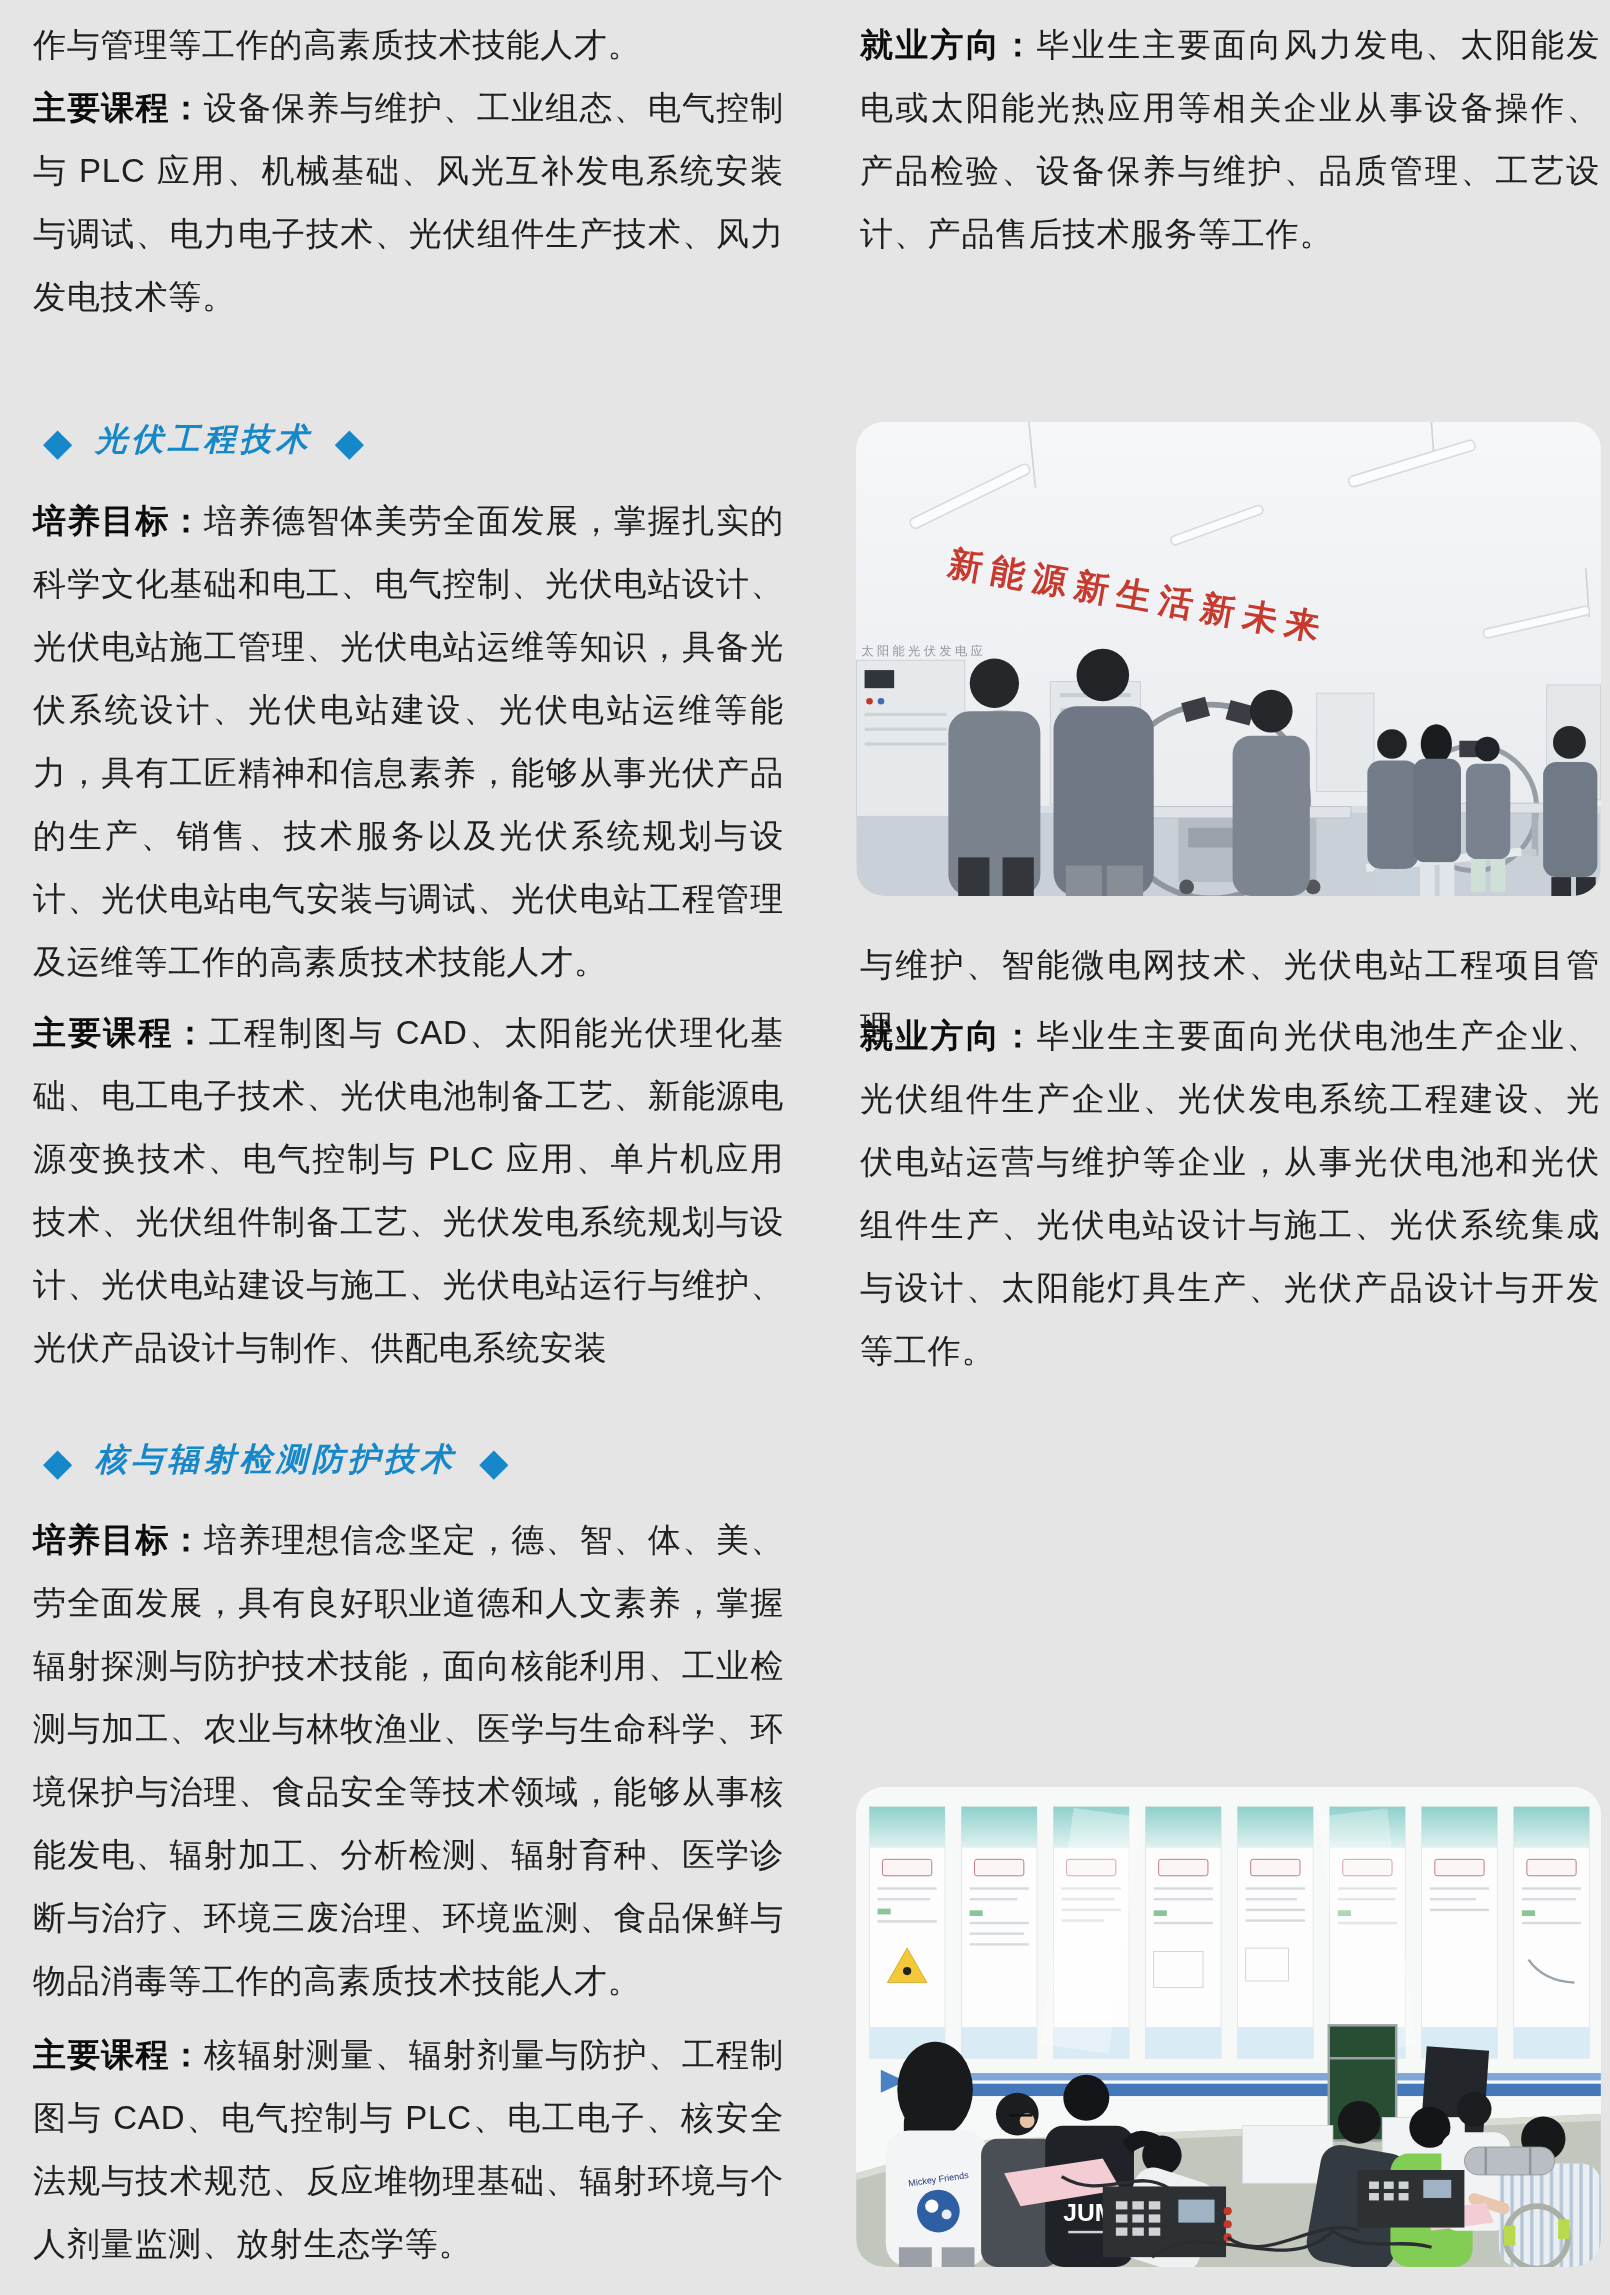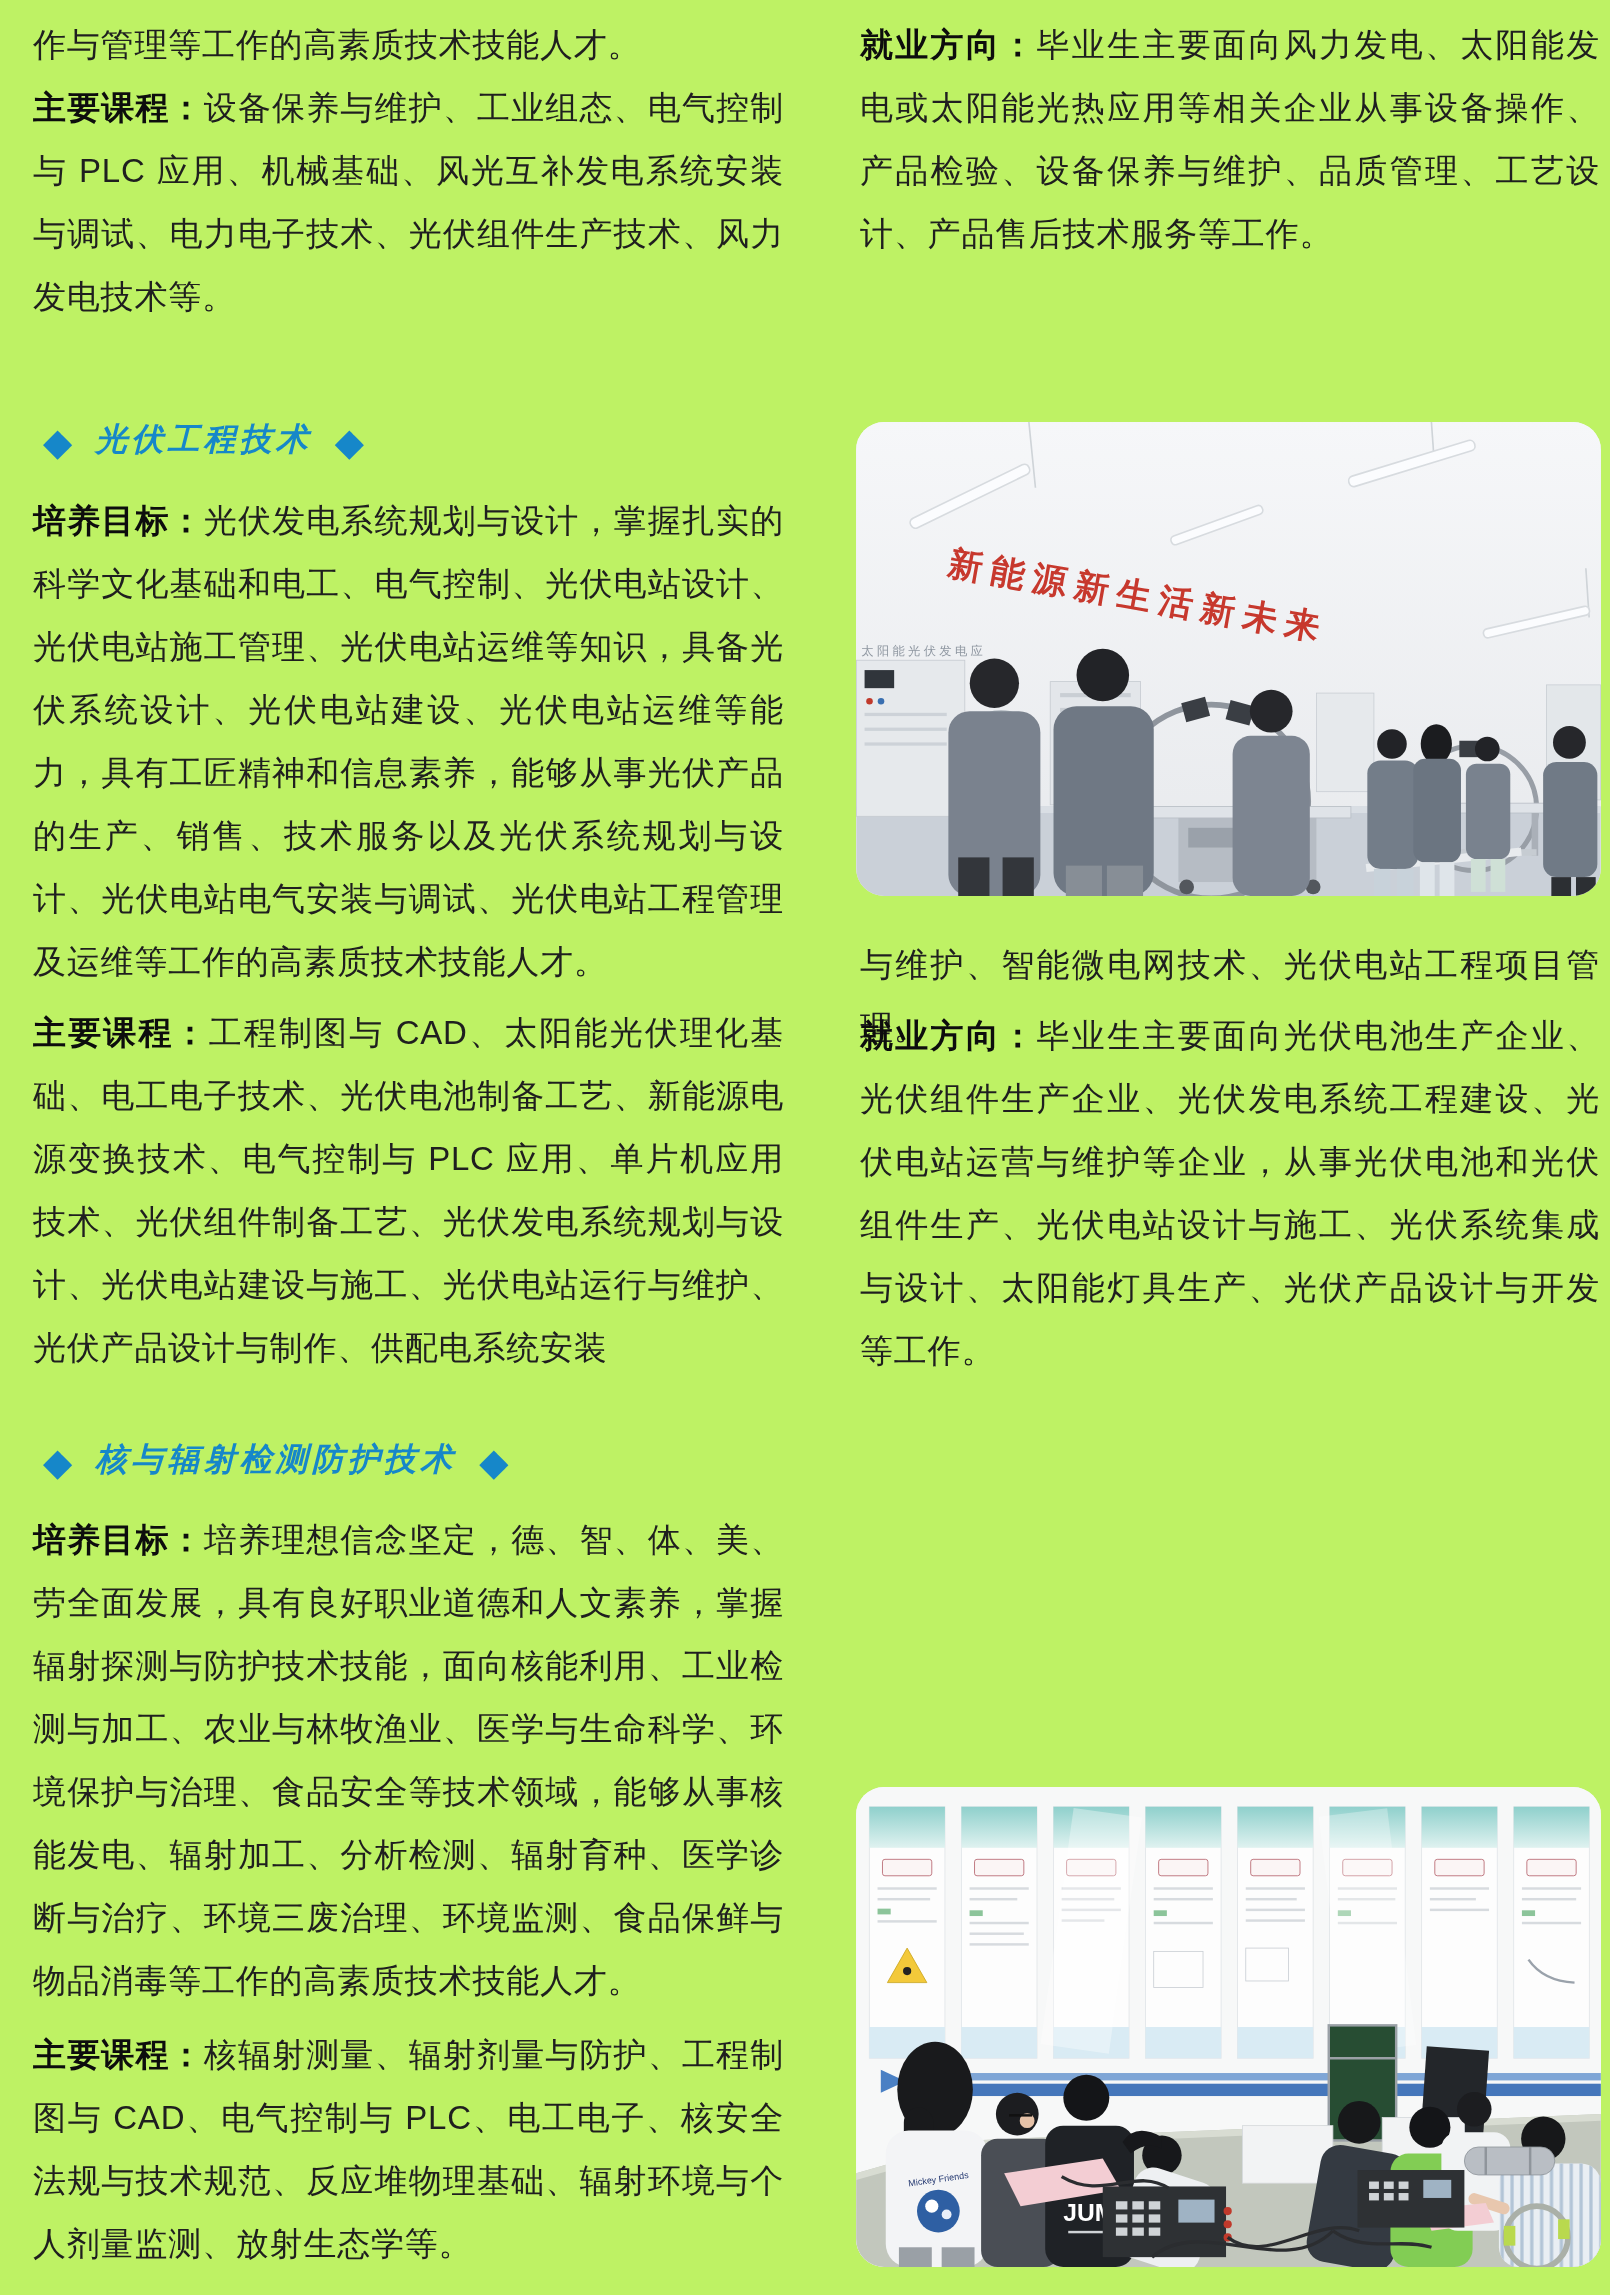--- a/index.html
+++ b/index.html
@@ -1,17 +1,17 @@
 <!DOCTYPE html>
 <html style="font-size:13px"><head>
 <meta charset="utf-8">
 <style>
   html,body{margin:0;padding:0;background:#ffffff;}
   .page{
-    position:relative;width:1611px;height:2295px;background:#bef264;
+    position:relative;width:1611px;height:2295px;background:#e5e5e5;
     font-family:"Liberation Sans","DejaVu Sans",sans-serif;overflow:hidden;
   }
   .para{
     position:absolute;font-size:33px;line-height:63px;letter-spacing:0.8px;
     color:#1f1f1f;text-align:justify;margin:0;
   }
   .para p{margin:0;}
   .para b{color:#0d0d0d;font-weight:700;}
   .heading{
     position:absolute;display:flex;align-items:center;gap:23px;
@@ -38,21 +38,21 @@
     <p><b>就业方向：</b><span>毕业生主要面向风力发电、太阳能发电或太阳能光热应用等相关企业从事设备操作、产品检验、设备保养与维护、品质管理、工艺设计、产品售后技术服务等工作。</span></p>
   </div>
 
   <div class="heading" style="left:43px;top:418px;">
     <span class="diamond">◆</span>
     <span class="hd-text">光伏工程技术</span>
     <span class="diamond">◆</span>
   </div>
 
   <div class="para" style="left:33px;top:489px;width:751px;">
-    <p><b>培养目标：</b><span>光伏发电系统规划与设计，掌握扎实的科学文化基础和电工、电气控制、光伏电站设计、光伏电站施工管理、光伏电站运维等知识，具备光伏系统设计、光伏电站建设、光伏电站运维等能力，具有工匠精神和信息素养，能够从事光伏产品的生产、销售、技术服务以及光伏系统规划与设计、光伏电站电气安装与调试、光伏电站工程管理及运维等工作的高素质技术技能人才。</span></p>
+    <p><b>培养目标：</b><span>培养德智体美劳全面发展，掌握扎实的科学文化基础和电工、电气控制、光伏电站设计、光伏电站施工管理、光伏电站运维等知识，具备光伏系统设计、光伏电站建设、光伏电站运维等能力，具有工匠精神和信息素养，能够从事光伏产品的生产、销售、技术服务以及光伏系统规划与设计、光伏电站电气安装与调试、光伏电站工程管理及运维等工作的高素质技术技能人才。</span></p>
   </div>
 
   <div class="para" style="left:33px;top:1001px;width:751px;">
     <p><b>主要课程：</b><span>工程制图与 CAD、太阳能光伏理化基础、电工电子技术、光伏电池制备工艺、新能源电源变换技术、电气控制与 PLC 应用、单片机应用技术、光伏组件制备工艺、光伏发电系统规划与设计、光伏电站建设与施工、光伏电站运行与维护、光伏产品设计与制作、供配电系统安装</span></p>
   </div>
 
   <div class="photo" style="left:856px;top:422px;width:745px;height:474px;">
     <svg width="745" height="474" viewBox="0 0 906 577">
       <defs>
         <linearGradient id="wallg" x1="0" y1="0" x2="0" y2="1">

